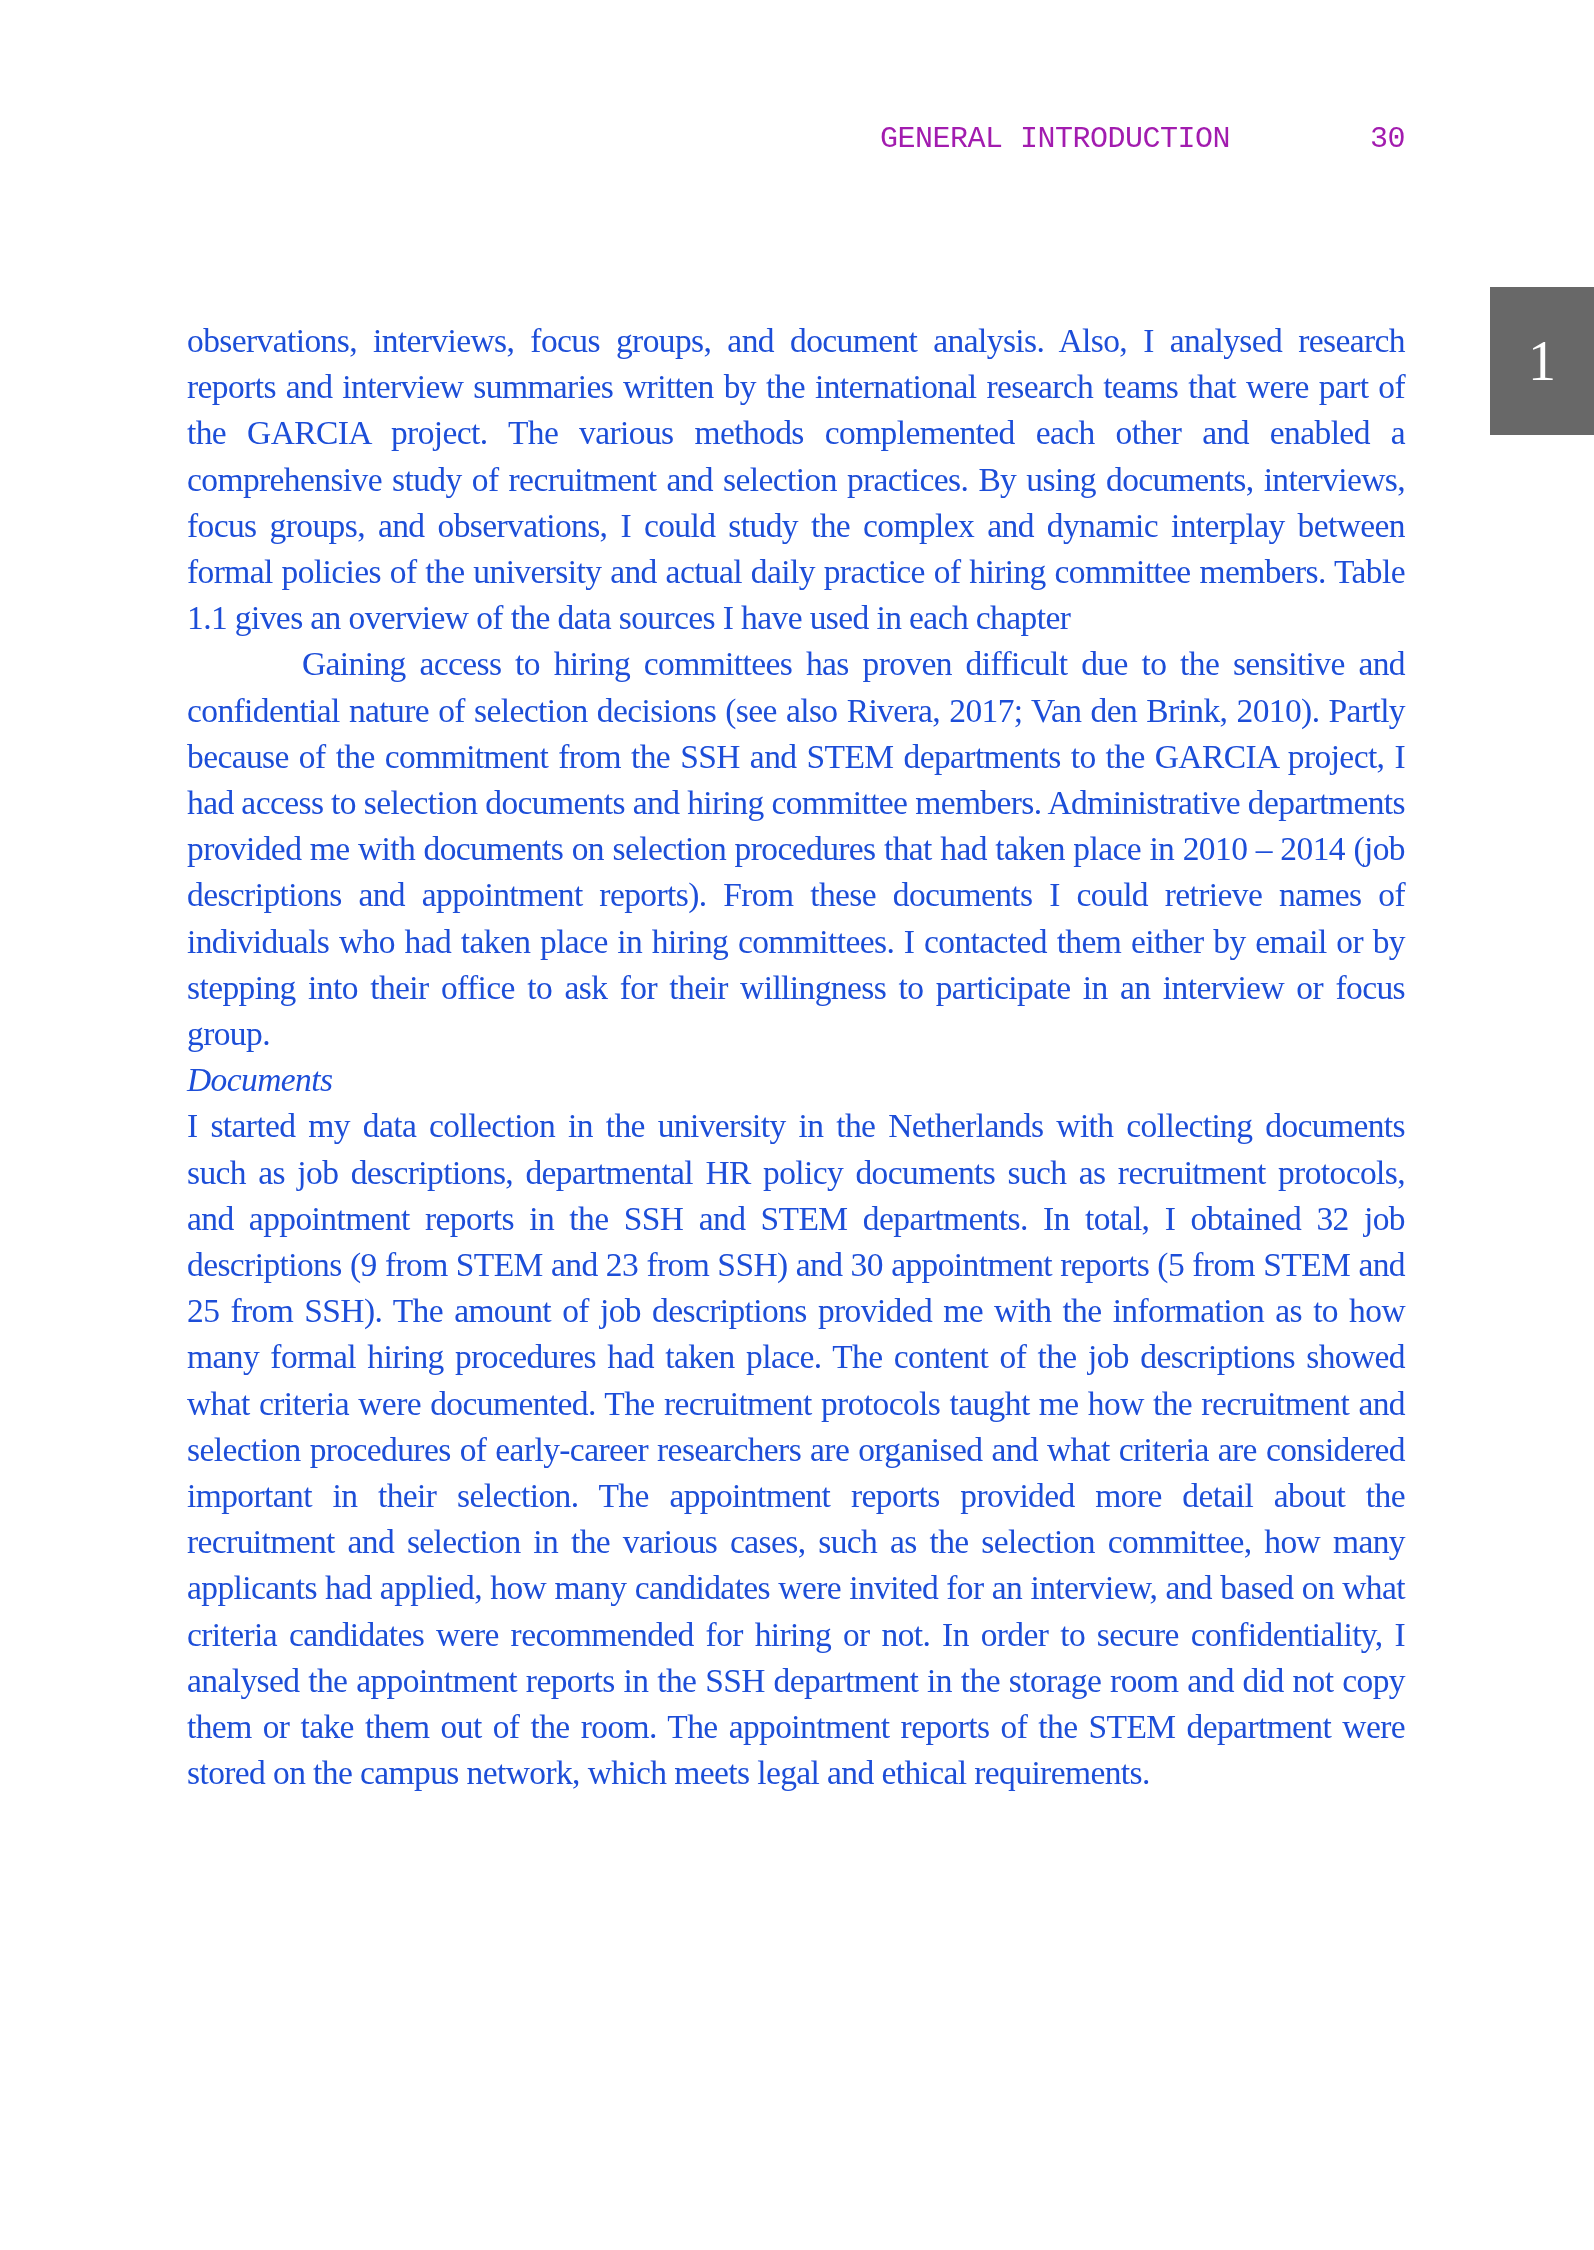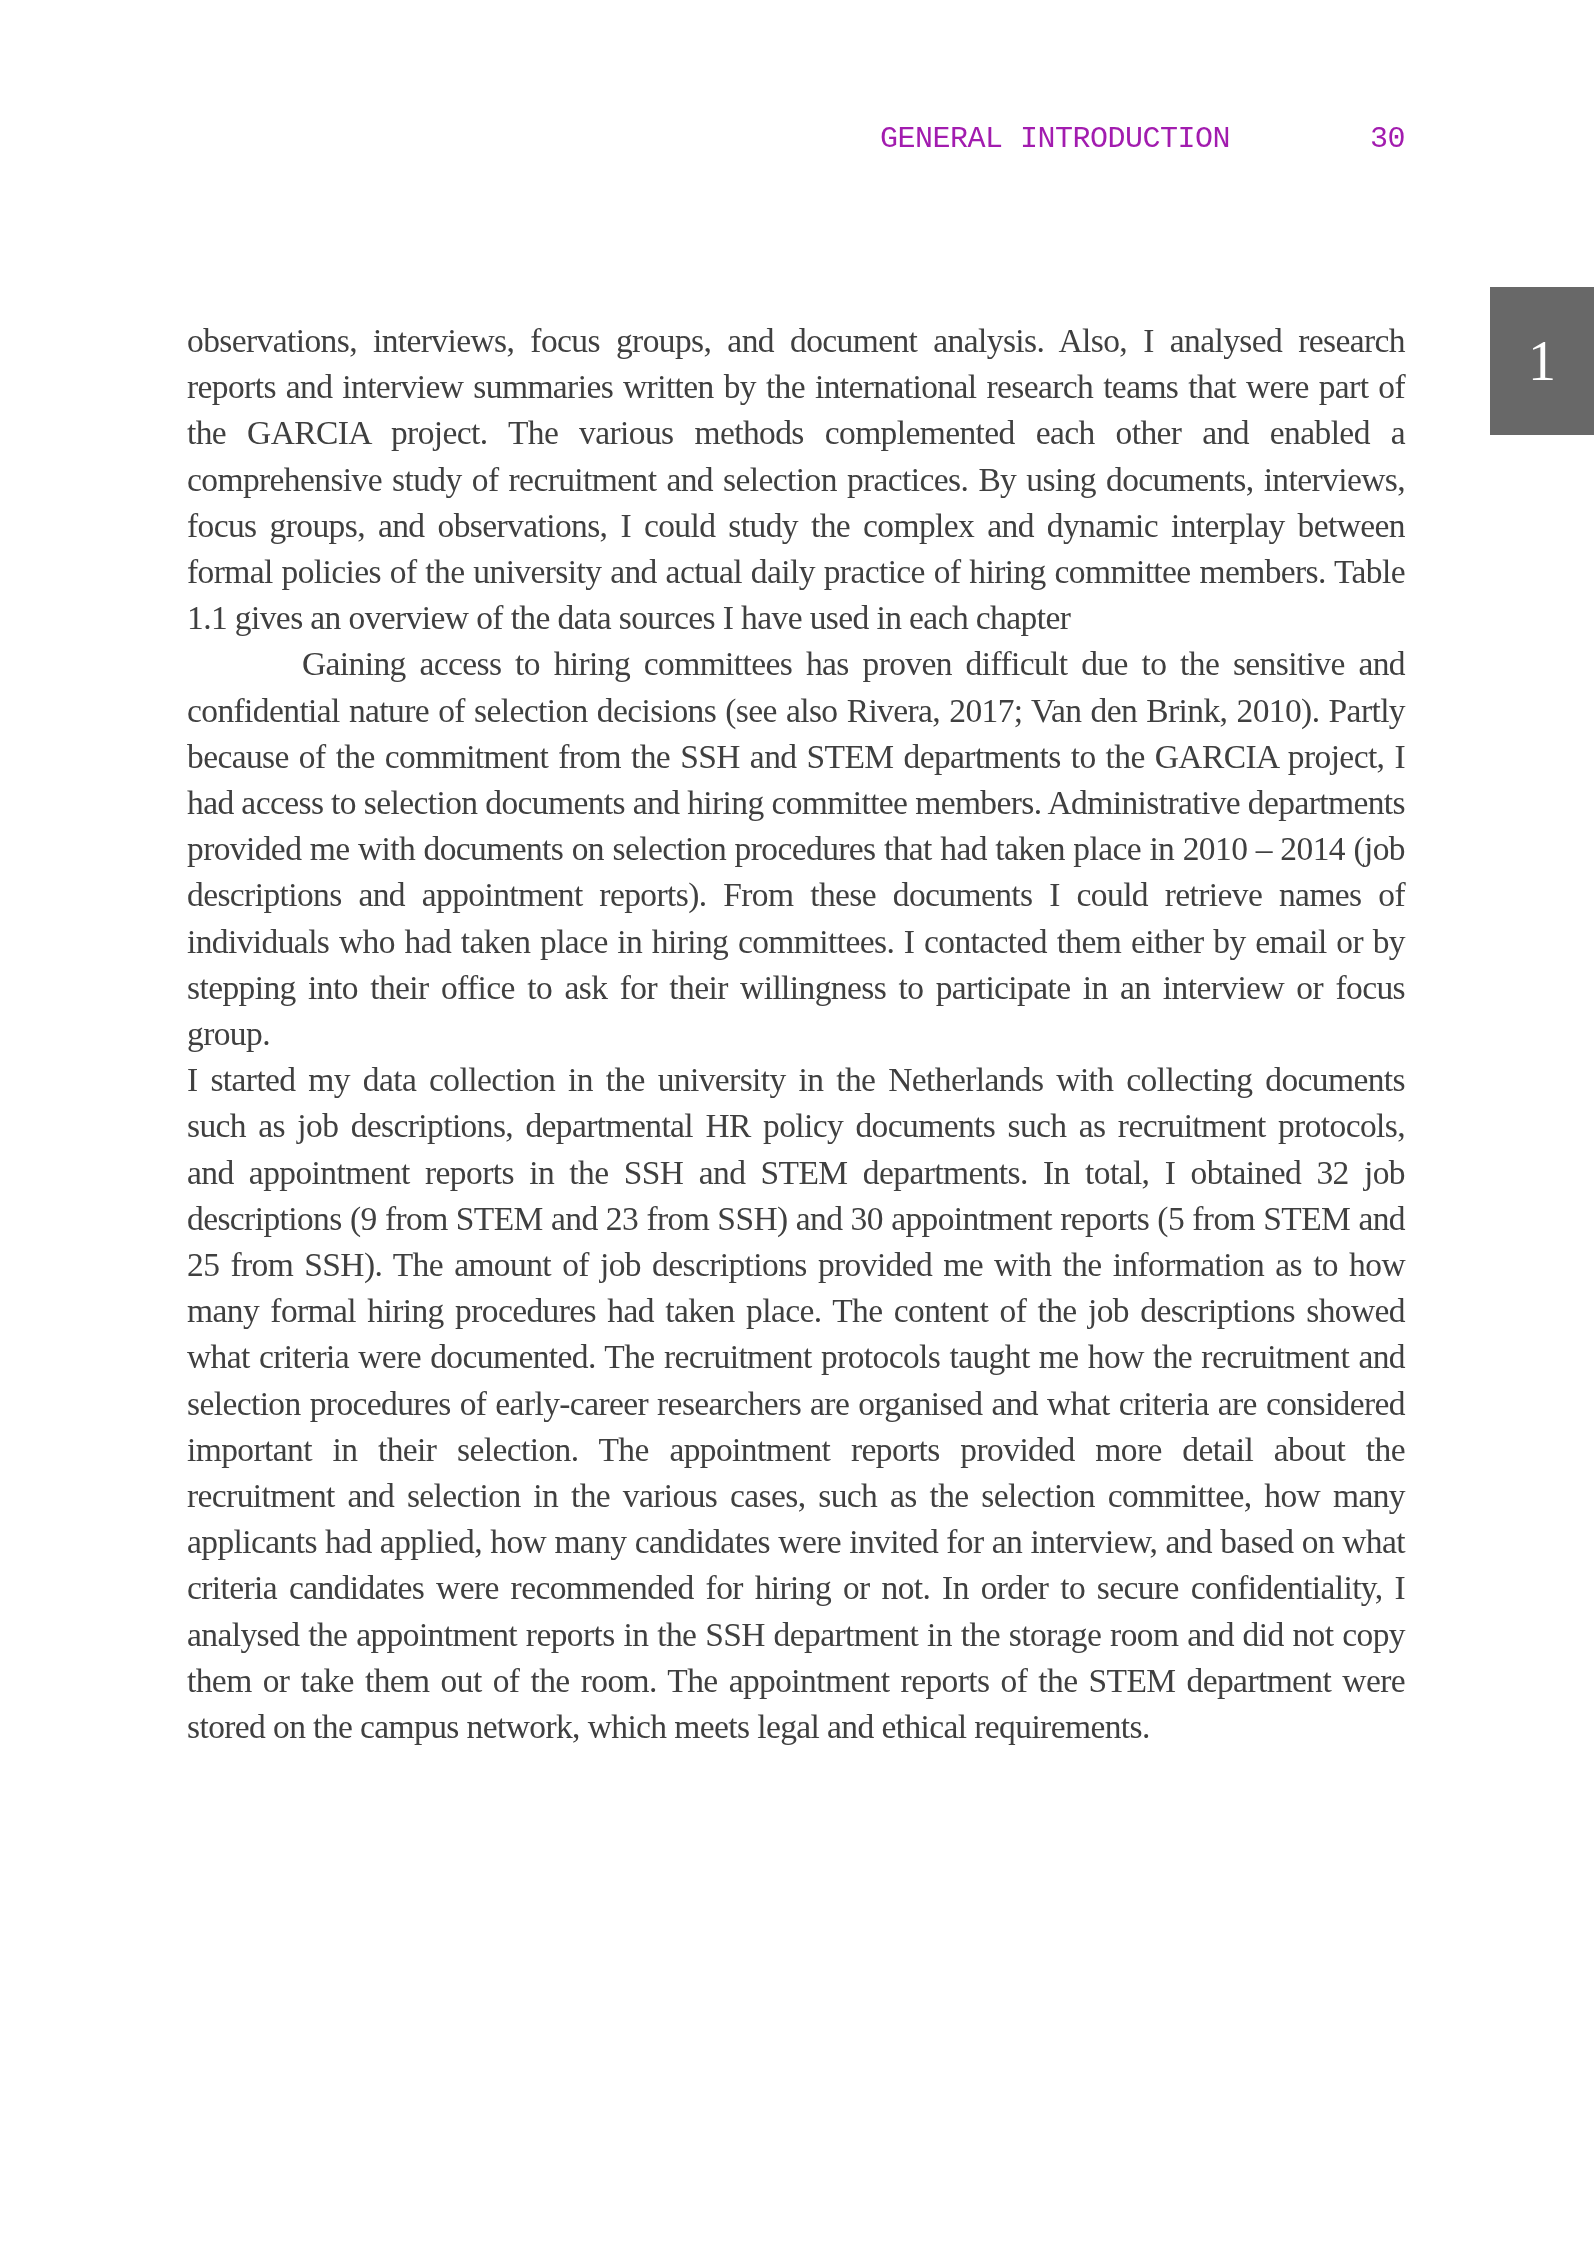--- a/index.html
+++ b/index.html
@@ -11,21 +11,21 @@
   }
   .chapter-tab {
     position: absolute; left: 1490px; top: 287px; width: 104px; height: 148px;
     background: #686868; color: #ffffff;
     font-family: "Liberation Serif", serif; font-size: 56px;
     display: flex; align-items: center; justify-content: center;
   }
   .body-text {
     position: absolute; left: 187px; top: 318px; width: 1218px;
     font-family: "Liberation Serif", serif; font-size: 33.5px; line-height: 46.2px;
-    color: #404040; letter-spacing: -0.6px;
+    color: #1d4ed8; letter-spacing: -0.6px;
   }
   .body-text p { margin: 0; text-align: justify; }
   .body-text p.indent { text-indent: 115px; }
   .section-heading {
     margin: 46px 0 0 0; font-style: italic;
   }
 </style>
 </head>
 <body>
 
@@ -34,14 +34,15 @@
   <span>30</span>
 </div>
 
 <div class="chapter-tab">
   <span>1</span>
 </div>
 
 <div class="body-text">
   <p>observations, interviews, focus groups, and document analysis. Also, I analysed research reports and interview summaries written by the international research teams that were part of the GARCIA project. The various methods complemented each other and enabled a comprehensive study of recruitment and selection practices. By using documents, interviews, focus groups, and observations, I could study the complex and dynamic interplay between formal policies of the university and actual daily practice of hiring committee members. Table 1.1 gives an overview of the data sources I have used in each chapter</p>
   <p class="indent">Gaining access to hiring committees has proven difficult due to the sensitive and confidential nature of selection decisions (see also Rivera, 2017; Van den Brink, 2010). Partly because of the commitment from the SSH and STEM departments to the GARCIA project, I had access to selection documents and hiring committee members. Administrative departments provided me with documents on selection procedures that had taken place in 2010 – 2014 (job descriptions and appointment reports). From these documents I could retrieve names of individuals who had taken place in hiring committees. I contacted them either by email or by stepping into their office to ask for their willingness to participate in an interview or focus group.</p>
+  <p class="section-heading">Documents</p>
   <p>I started my data collection in the university in the Netherlands with collecting documents such as job descriptions, departmental HR policy documents such as recruitment protocols, and appointment reports in the SSH and STEM departments. In total, I obtained 32 job descriptions (9 from STEM and 23 from SSH) and 30 appointment reports (5 from STEM and 25 from SSH). The amount of job descriptions provided me with the information as to how many formal hiring procedures had taken place. The content of the job descriptions showed what criteria were documented. The recruitment protocols taught me how the recruitment and selection procedures of early-career researchers are organised and what criteria are considered important in their selection. The appointment reports provided more detail about the recruitment and selection in the various cases, such as the selection committee, how many applicants had applied, how many candidates were invited for an interview, and based on what criteria candidates were recommended for hiring or not. In order to secure confidentiality, I analysed the appointment reports in the SSH department in the storage room and did not copy them or take them out of the room. The appointment reports of the STEM department were stored on the campus network, which meets legal and ethical requirements.</p>
 </div>
 
 </body></html>

